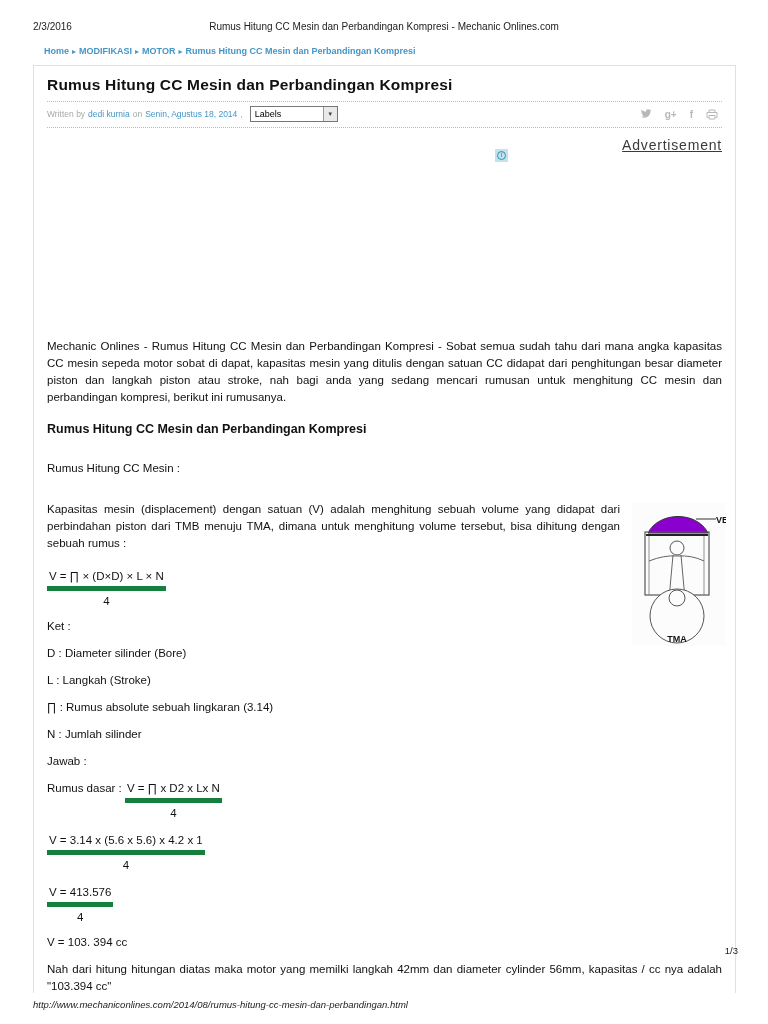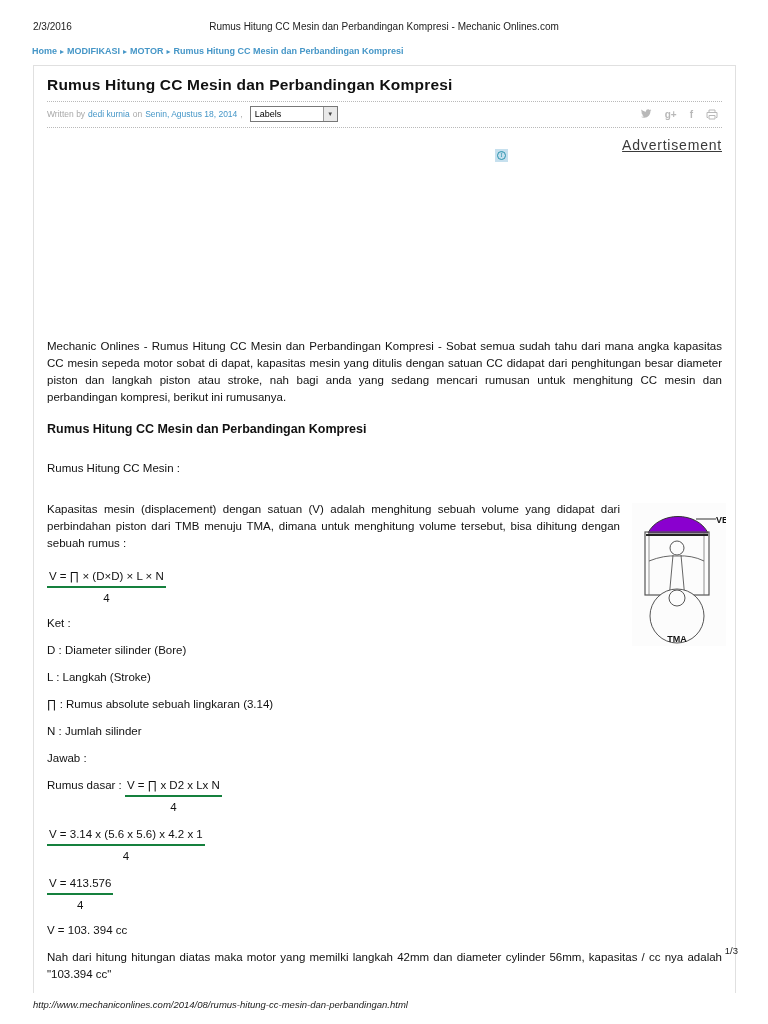--- a/index.html
+++ b/index.html
@@ -5,21 +5,21 @@
   * { margin:0; padding:0; box-sizing:border-box; }
   html,body { background:#fff; }
   .page {
     position:relative; width:768px; height:1024px; background:#fff;
     font-family:"Liberation Sans","DejaVu Sans",sans-serif; color:#1a1a1a;
     overflow:hidden; margin:8px auto;
   }
   
   .ph-date { position:absolute; left:33px; top:13px; font-size:10px; color:#222; }
   .ph-title { position:absolute; left:0; right:0; top:13px; text-align:center; font-size:10px; color:#222; }
-  .breadcrumb { position:absolute; left:32px; top:38px; font-size:9px; font-weight:bold; color:#4596c7; }
+  .breadcrumb { position:absolute; left:44px; top:38px; font-size:9px; font-weight:bold; color:#4596c7; }
   .breadcrumb a { color:#4596c7; text-decoration:none; cursor:pointer; }
   .breadcrumb .sep { margin:0 3px; font-size:8px; color:#4596c7; }
   .footer-url { position:absolute; left:33px; top:991px; font-size:9.5px; color:#222;font-style:italic; }
   .footer-page { position:absolute; right:30px; top:937px; font-size:9.5px; color:#222; }
 
   
   .article-box {
     position:absolute; left:33px; top:57px; width:703px; height:928px;
     border:1px solid #e0e0e0; border-bottom:none; background:#fff;
     padding:8px 13px 0 13px; overflow:hidden;
@@ -64,21 +64,21 @@
 
   
   .para { font-size:11.5px; line-height:17px; color:#111; margin:0 0 10px; }
   .just { text-align:justify; }
   .intro { margin-top:10px; }
   .section-heading { font-size:12.5px; font-weight:bold; color:#111; margin:16px 0 24px; }
   .gap-top { margin-top:24px; }
 
   .formula { font-size:11.5px; line-height:17px; color:#111; margin:0 0 8px; }
   .frac { display:inline-block; text-align:center; vertical-align:top; }
-  .frac .num { display:block; border-bottom:2px solid #15803d; padding:0 2px 1px; }
+  .frac .num { display:block; border-bottom:5px solid #15803d; padding:0 2px 1px; }
   .frac .den { display:block; padding-top:2px; }
 
   
   .diagram-figure {
     float:right; width:94px; height:143px; margin:2px -4px 6px 12px;
     background:#a3a3a3;
   }
   .clearfix::after { content:""; display:block; clear:both; }
 </style>
 </head>

